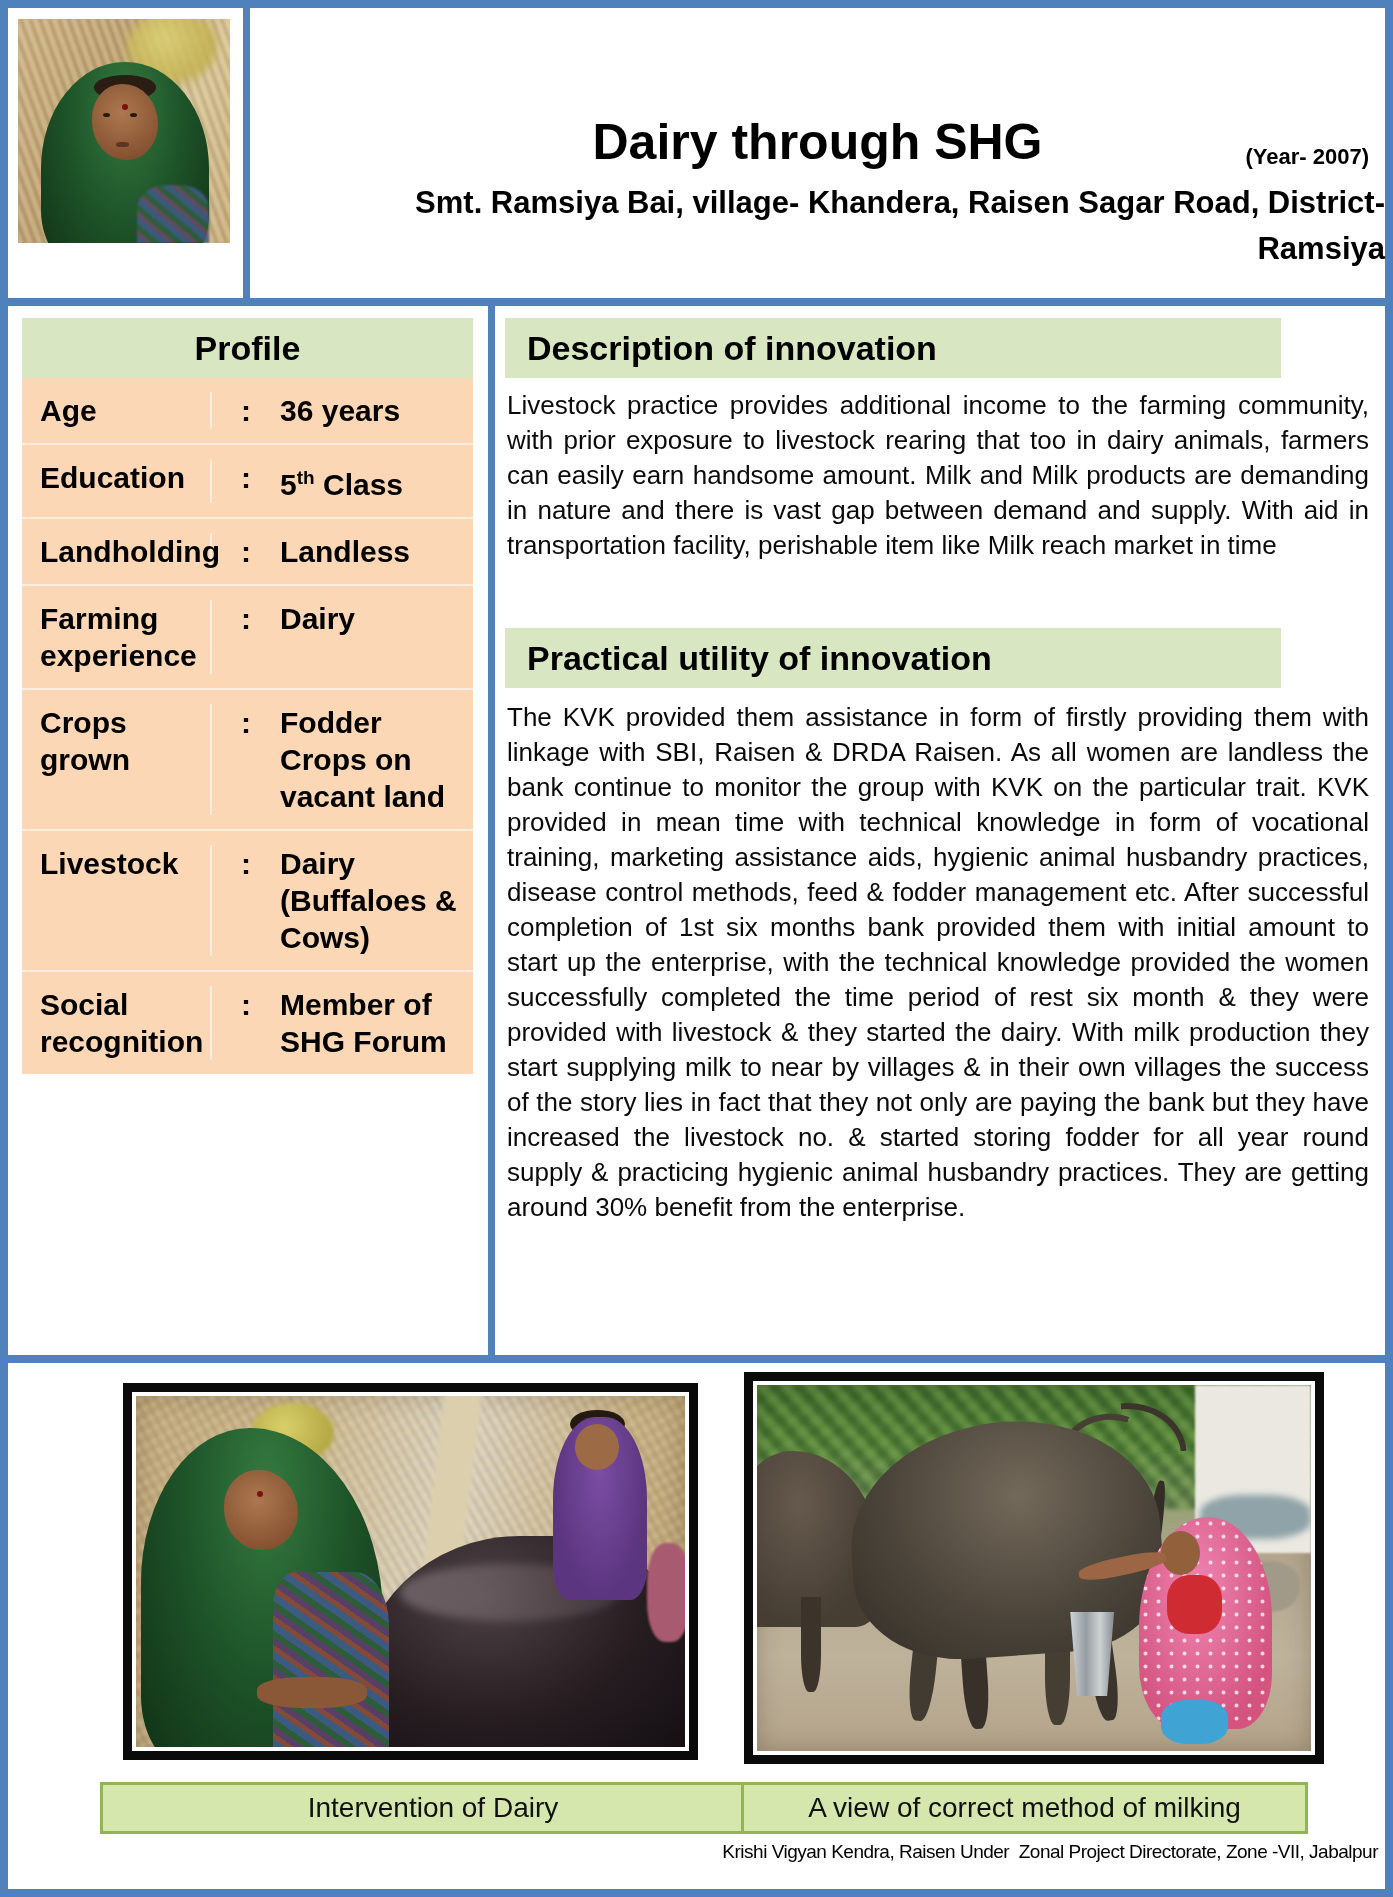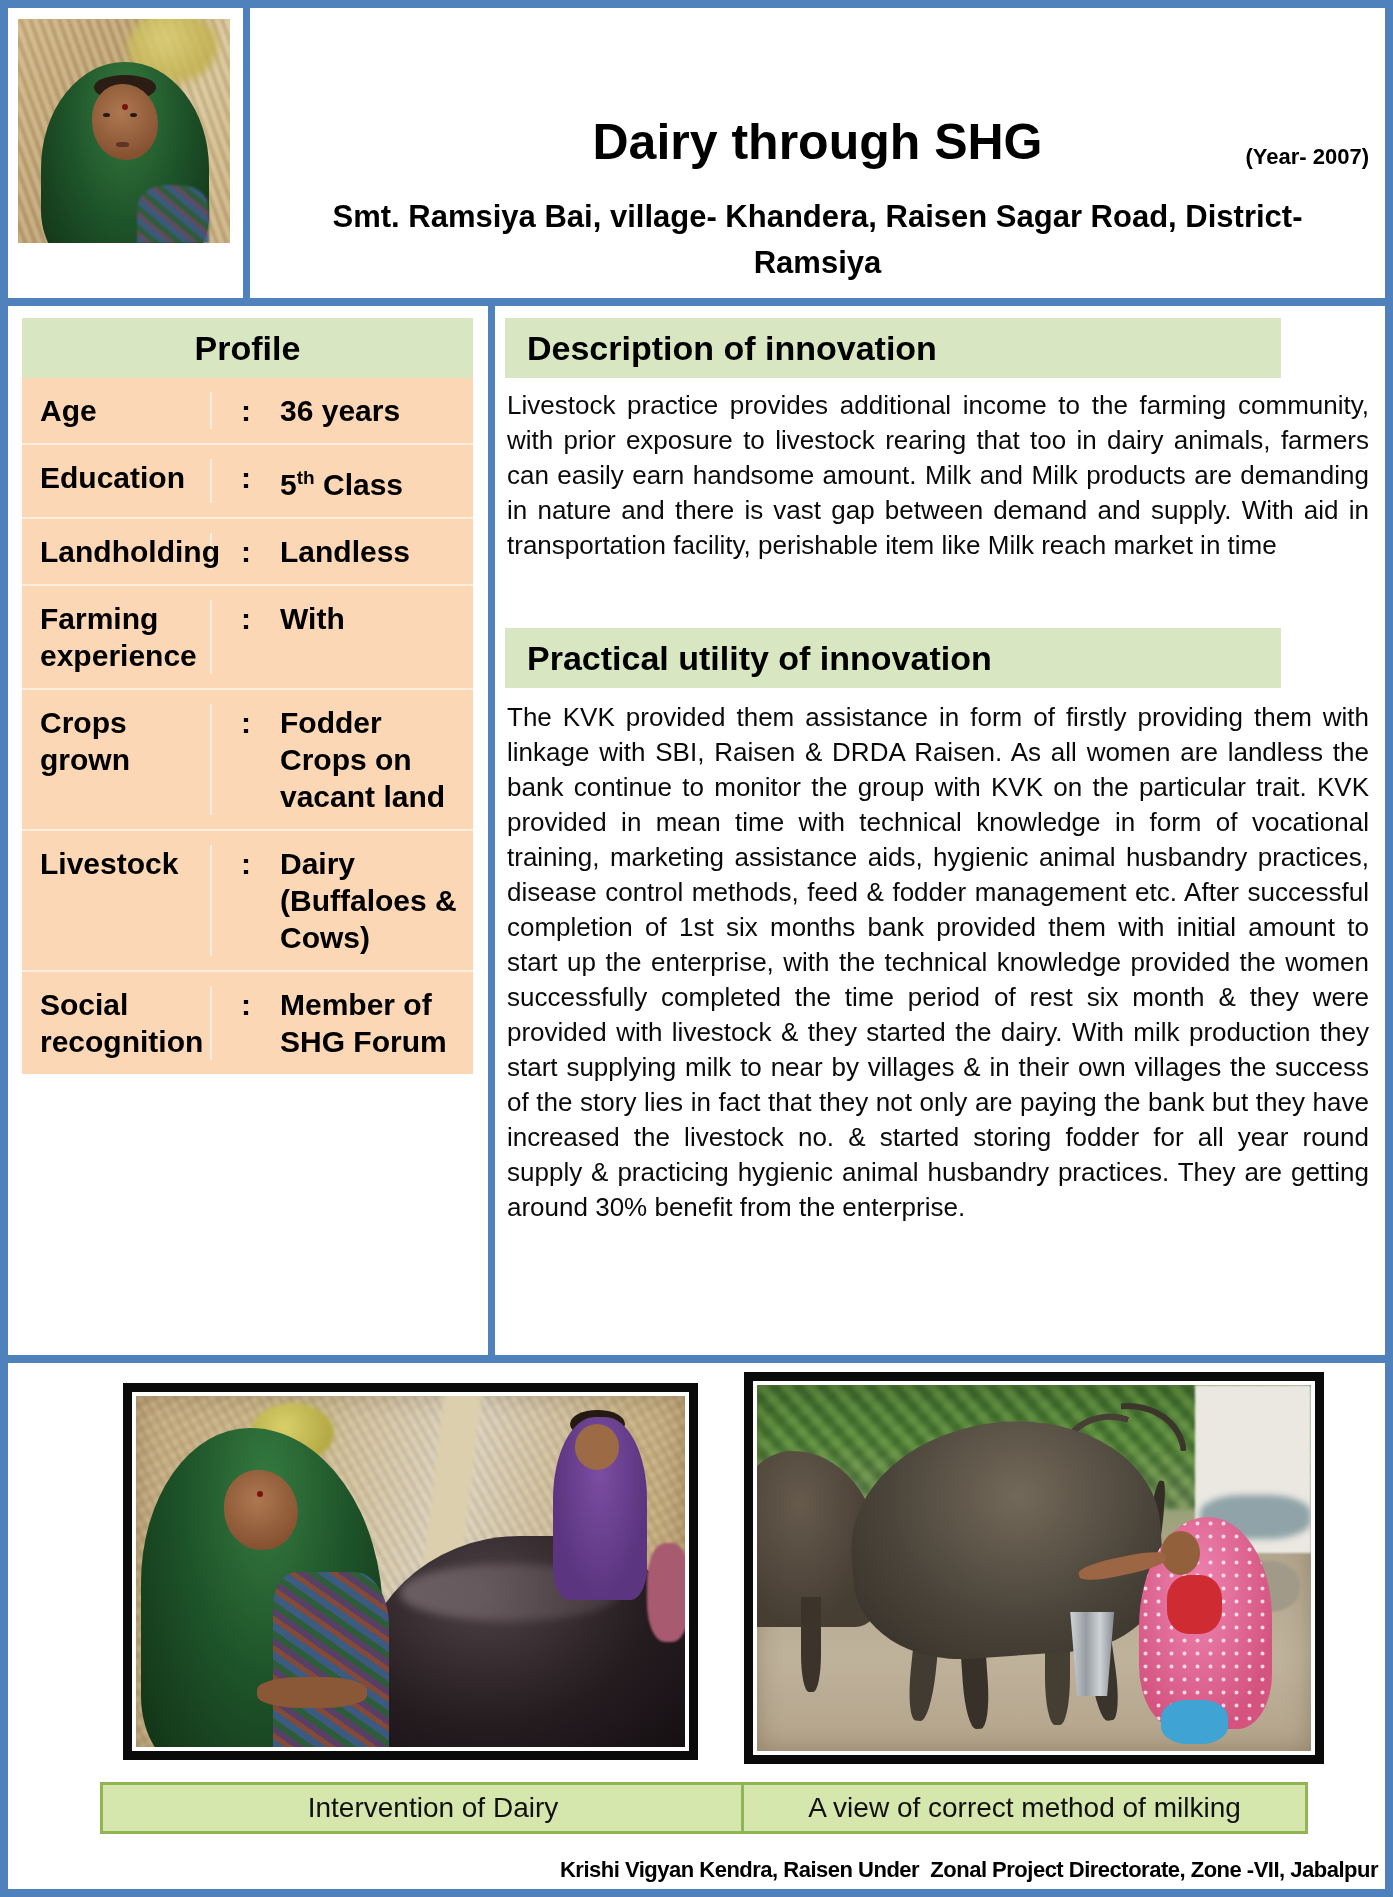--- a/index.html
+++ b/index.html
@@ -15,21 +15,21 @@
   .hline-2{left:8px;top:1355px;width:1377px;height:8px;}
   .vline-header{left:243px;top:8px;width:7px;height:290px;}
   .vline-desc{left:488px;top:306px;width:7px;height:1049px;}
 
   
   .banner{position:absolute;left:330px;top:20px;width:995px;height:76px;background:#d8e7c1;
           display:flex;align-items:center;justify-content:center;font-weight:bold;font-size:39px;}
   .main-title-row{position:absolute;left:250px;top:106px;width:1135px;height:72px;}
   .main-title{position:absolute;left:0;width:100%;text-align:center;font-weight:bold;font-size:50px;line-height:72px;}
   .year{position:absolute;right:16px;bottom:8px;font-weight:bold;font-size:22px;}
-  .subtitle{position:absolute;left:250px;top:194px;width:1135px;text-align:center;
+  .subtitle{position:absolute;left:250px;top:180px;width:1135px;text-align:right;
             font-weight:bold;font-size:31px;line-height:46px;}
 
   
   .profile-header{position:absolute;left:22px;top:318px;width:451px;height:60px;background:#d8e7c1;
                   display:flex;align-items:center;justify-content:center;font-weight:bold;font-size:34px;}
   .profile-table{position:absolute;left:22px;top:378px;width:451px;background:#fbd7b5;}
   .prow{display:flex;align-items:stretch;padding:14px 0;}
   .prow + .prow{border-top:2px solid rgba(255,255,255,0.55);}
   .pcell-label{width:170px;padding-left:18px;font-weight:bold;font-size:30px;line-height:37px;
                border-right:2px solid rgba(255,255,255,0.55);}
@@ -49,21 +49,21 @@
 
   
   .photo-frame{position:absolute;border:9px solid #0a0a0a;background:#ffffff;padding:4px;box-sizing:border-box;}
   .frame-left{left:123px;top:1383px;width:575px;height:377px;}
   .frame-right{left:744px;top:1372px;width:580px;height:392px;}
   .photo{position:relative;width:100%;height:100%;overflow:hidden;box-shadow:inset 0 0 24px rgba(40,25,5,.25);}
   .caption{position:absolute;height:52px;background:#d6e7ae;border:3px solid #92b554;box-sizing:border-box;
            display:flex;align-items:center;justify-content:center;font-size:28px;color:#111;}
   .caption-left{left:100px;top:1782px;width:666px;}
   .caption-right{left:741px;top:1782px;width:567px;}
-  .footer{position:absolute;right:15px;top:1841px;font-weight:bold;font-size:22px;letter-spacing:-0.5px;white-space:pre;margin-top:16px;}
+  .footer{position:absolute;right:15px;top:1841px;font-weight:normal;font-size:19px;letter-spacing:-0.5px;white-space:pre;}
 
   
   .shape{position:absolute;}
   
   .portrait{position:absolute;left:18px;top:19px;width:212px;height:224px;overflow:hidden;
             background:linear-gradient(115deg,#cbb386 0%,#b89c70 38%,#d8c79e 68%,#c3ab7d 100%);}
   .straw{left:0;top:0;right:0;bottom:0;opacity:.55;filter:blur(1px);
          background:repeating-linear-gradient(70deg,rgba(235,215,170,.6) 0 5px,rgba(150,120,75,.45) 5px 9px);}
   .pt-pot{left:52%;top:-4%;width:42%;height:32%;border-radius:50%;filter:blur(4px);opacity:.85;
           background:radial-gradient(circle at 40% 40%,#ded277,#bfae4a 75%);}
@@ -188,21 +188,21 @@
       <div class="pcell-value"><span>5</span><sup>th</sup><span> Class</span></div>
     </div>
     <div class="prow">
       <div class="pcell-label">Landholding</div>
       <div class="pcell-sep">:</div>
       <div class="pcell-value">Landless</div>
     </div>
     <div class="prow">
       <div class="pcell-label">Farming experience</div>
       <div class="pcell-sep">:</div>
-      <div class="pcell-value">With</div>
+      <div class="pcell-value">Dairy</div>
     </div>
     <div class="prow">
       <div class="pcell-label">Crops grown</div>
       <div class="pcell-sep">:</div>
       <div class="pcell-value">Fodder Crops on vacant land</div>
     </div>
     <div class="prow">
       <div class="pcell-label">Livestock</div>
       <div class="pcell-sep">:</div>
       <div class="pcell-value">Dairy (Buffaloes &amp; Cows)</div>

